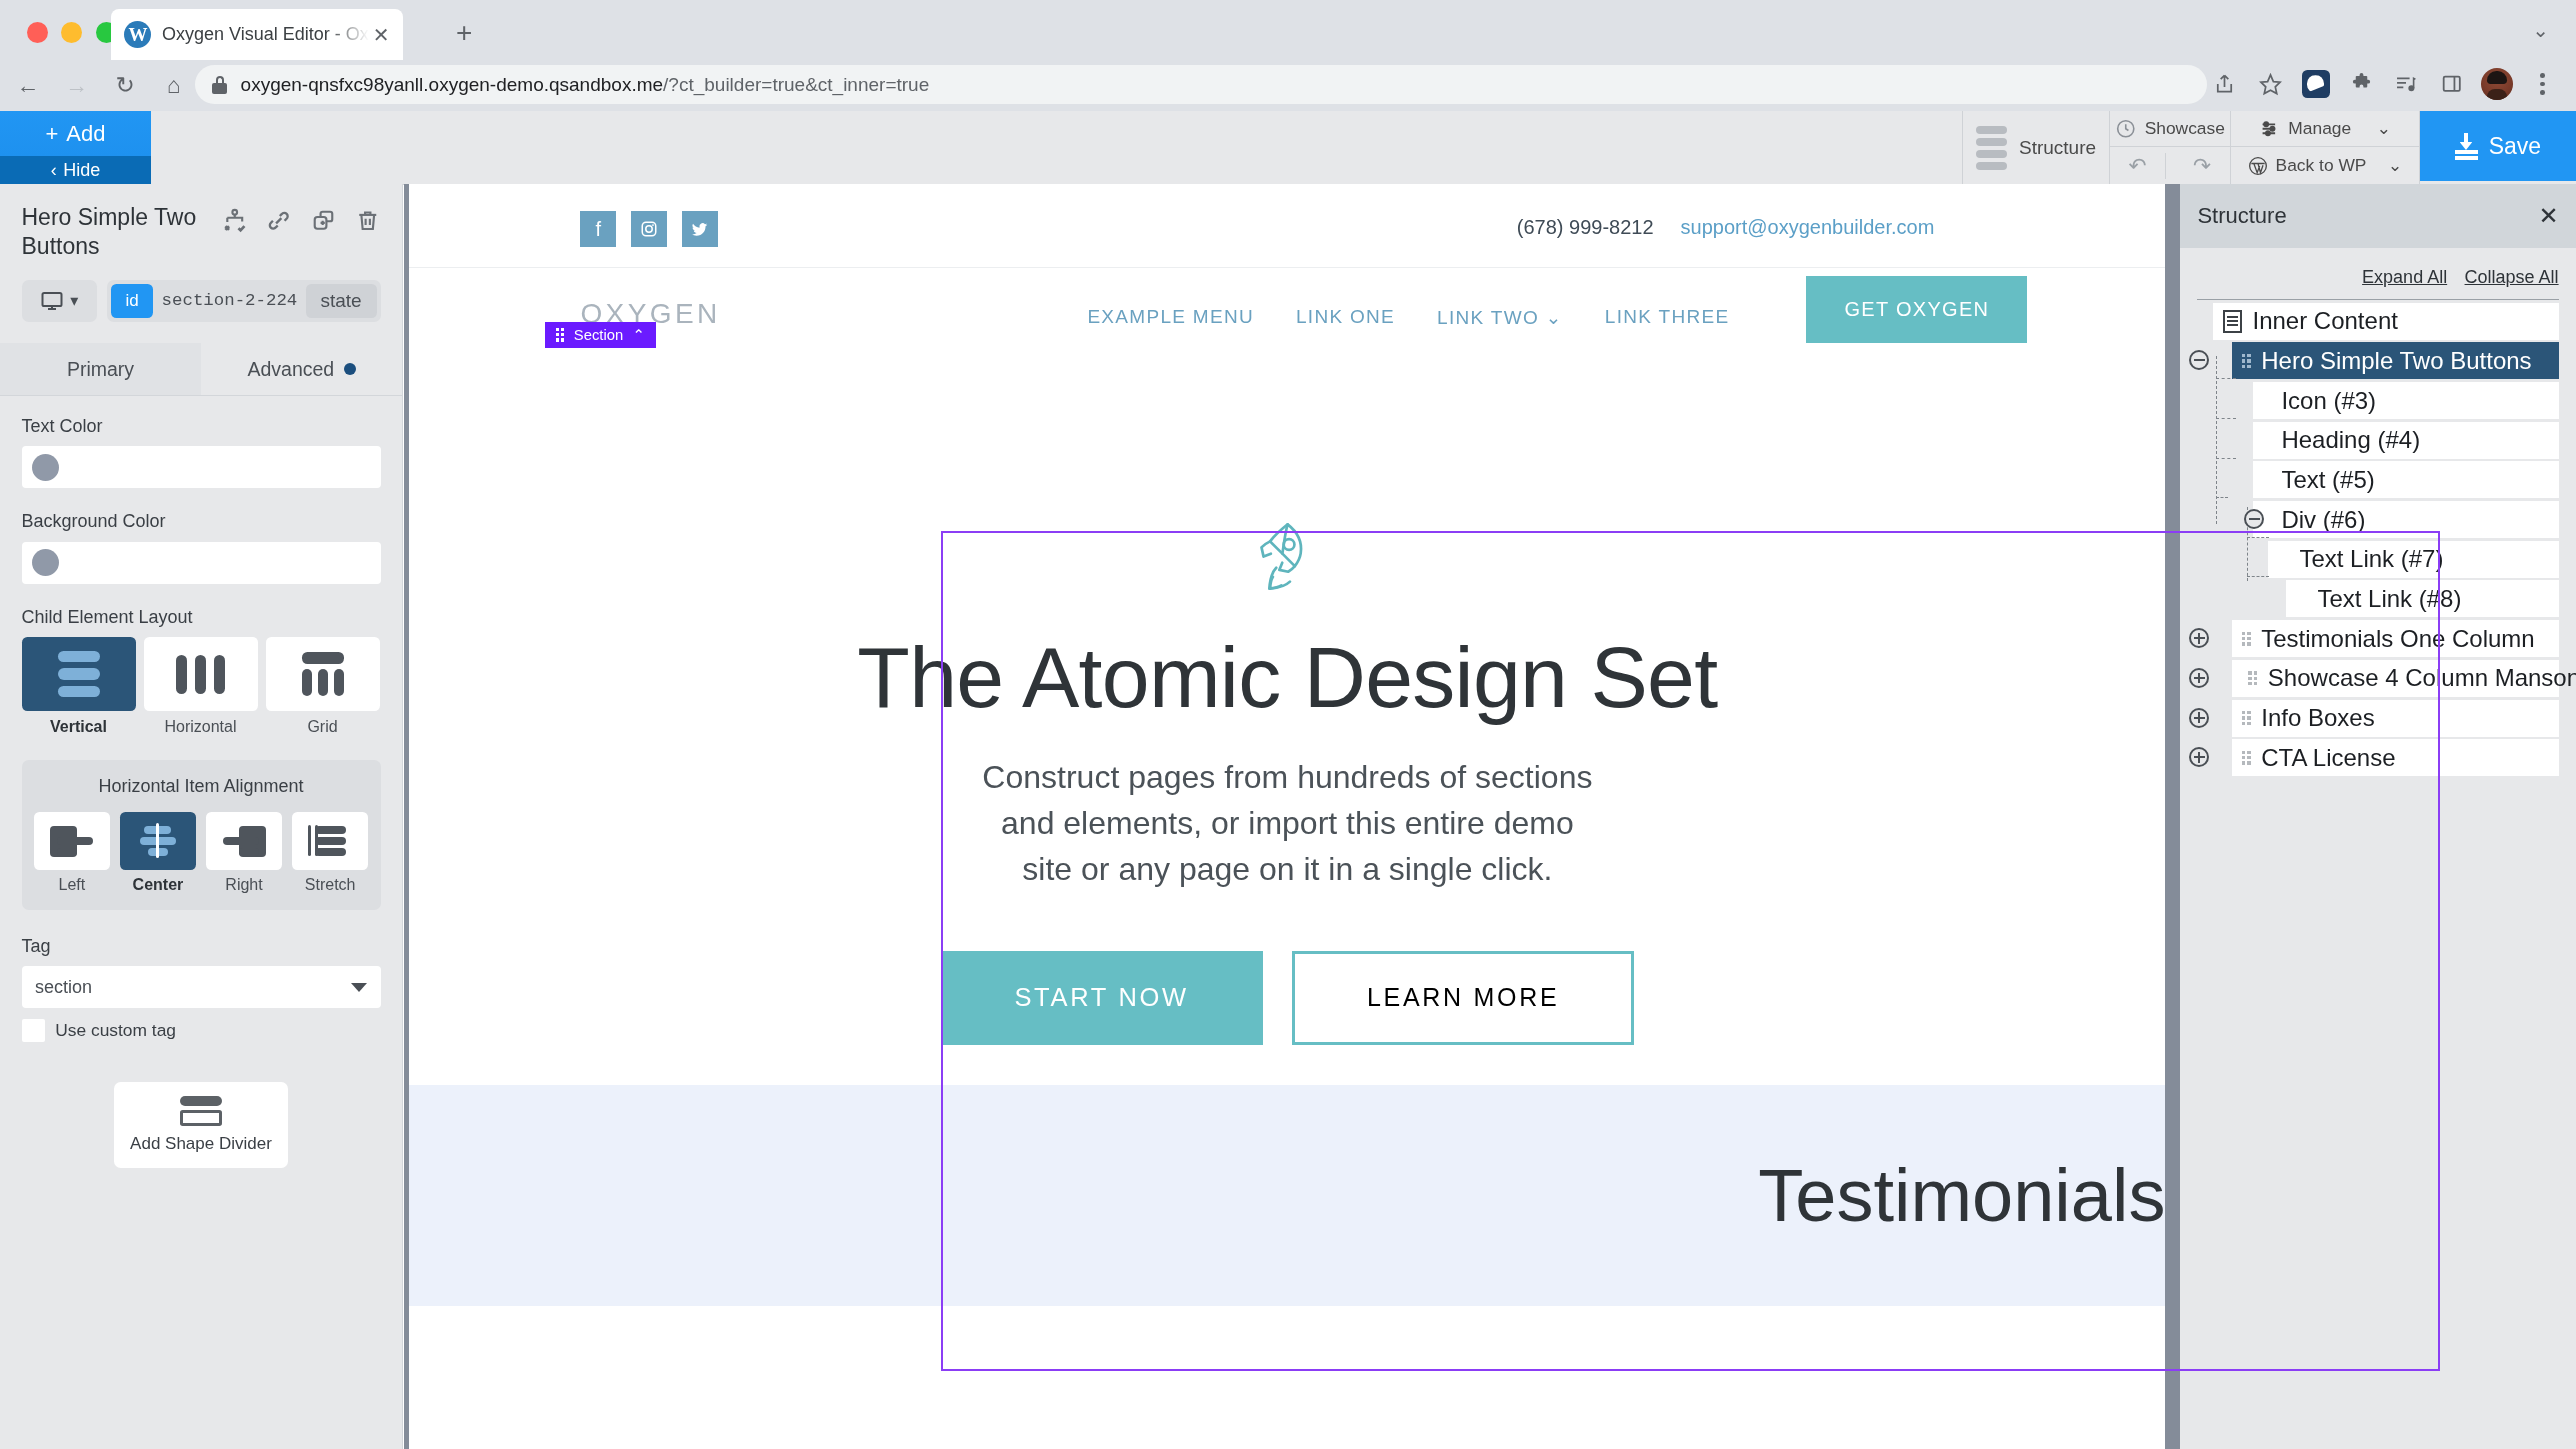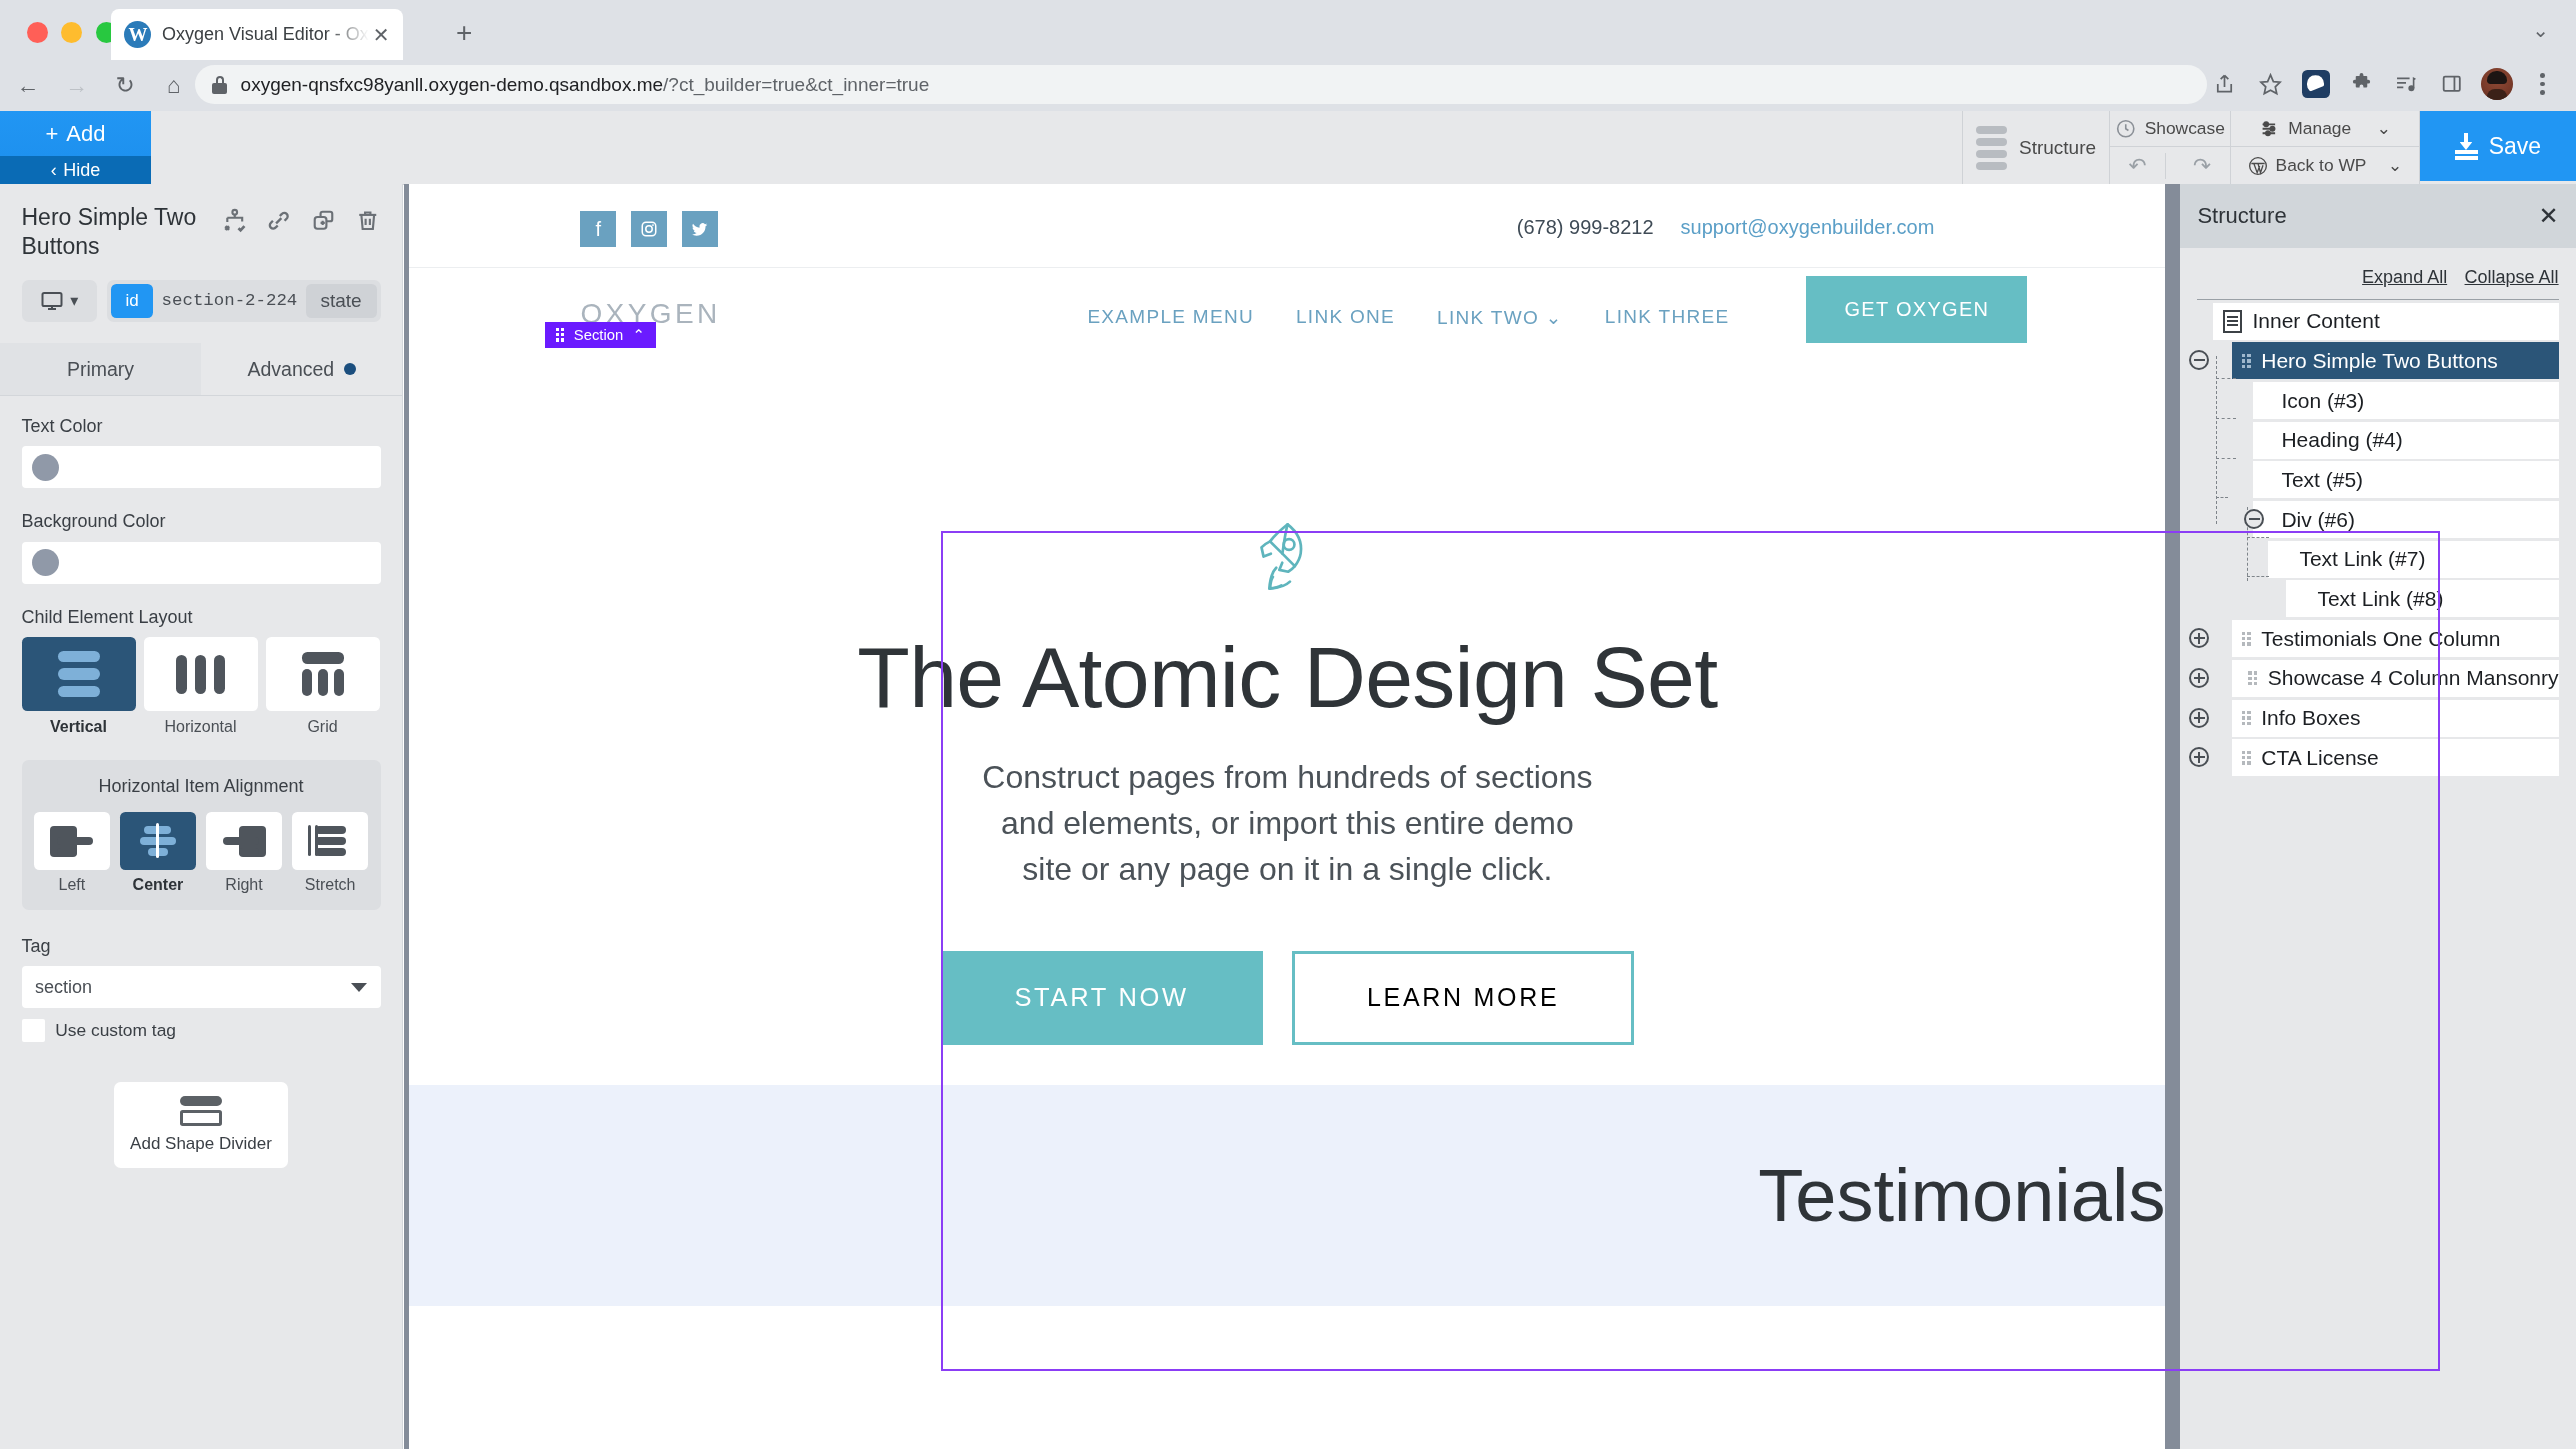--- a/index.html
+++ b/index.html
@@ -294,21 +294,21 @@
   .struct-header { height: 64px; background: #d1d6da; display:flex; align-items:center;
                    justify-content: space-between; padding: 0 17.4px; }
   .struct-header h3 { font-size: 22px; color: #2e3338; font-weight: 400; }
   .struct-close { font-size: 24px; color: #2e3338; line-height: 1; }
   .struct-links { display:flex; justify-content:flex-end; gap: 17.4px; padding: 19px 17.4px 10.7px 17.4px; }
   .struct-links a { font-size: 18px; color: #2e3338; text-decoration: underline; }
   .struct-sep { height: 1.3px; background: #9aa0a6; margin: 0 17.4px; }
 
   .tree { position: relative; padding: 2.7px 17.4px 0 17.4px; }
   .node { height: 37px; background: #fff; margin-bottom: 2.7px; display:flex; align-items:center;
-          font-size: 21px; color: #1c1f23; position: relative; }
+          font-size: 24px; color: #1c1f23; position: relative; }
   .node.sel { background: #2b5578; color: #fff; }
   .node .drag { display:grid; grid-template-columns: 3.4px 3.4px; grid-template-rows: 3.4px 3.4px 3.4px; gap: 2px; margin-right: 10.7px; }
   .node .drag i { width:3.4px;height:3.4px;background:#b5b9bd; display:block; }
   .node.sel .drag i { background: #9fb8cd; }
   .node .nlabel { white-space: nowrap; }
   .doc-icon { width: 19px; height: 23px; border: 2.7px solid #3c4146; display:flex; flex-direction:column;
               justify-content:center; gap:2px; padding: 0 2px; margin-right: 10.7px; }
   .doc-icon i { display:block; height: 2px; background:#3c4146; }
 
   .toggle { position:absolute; width: 20px; height: 20px; border: 2px solid #4a4f55; border-radius: 50%;

